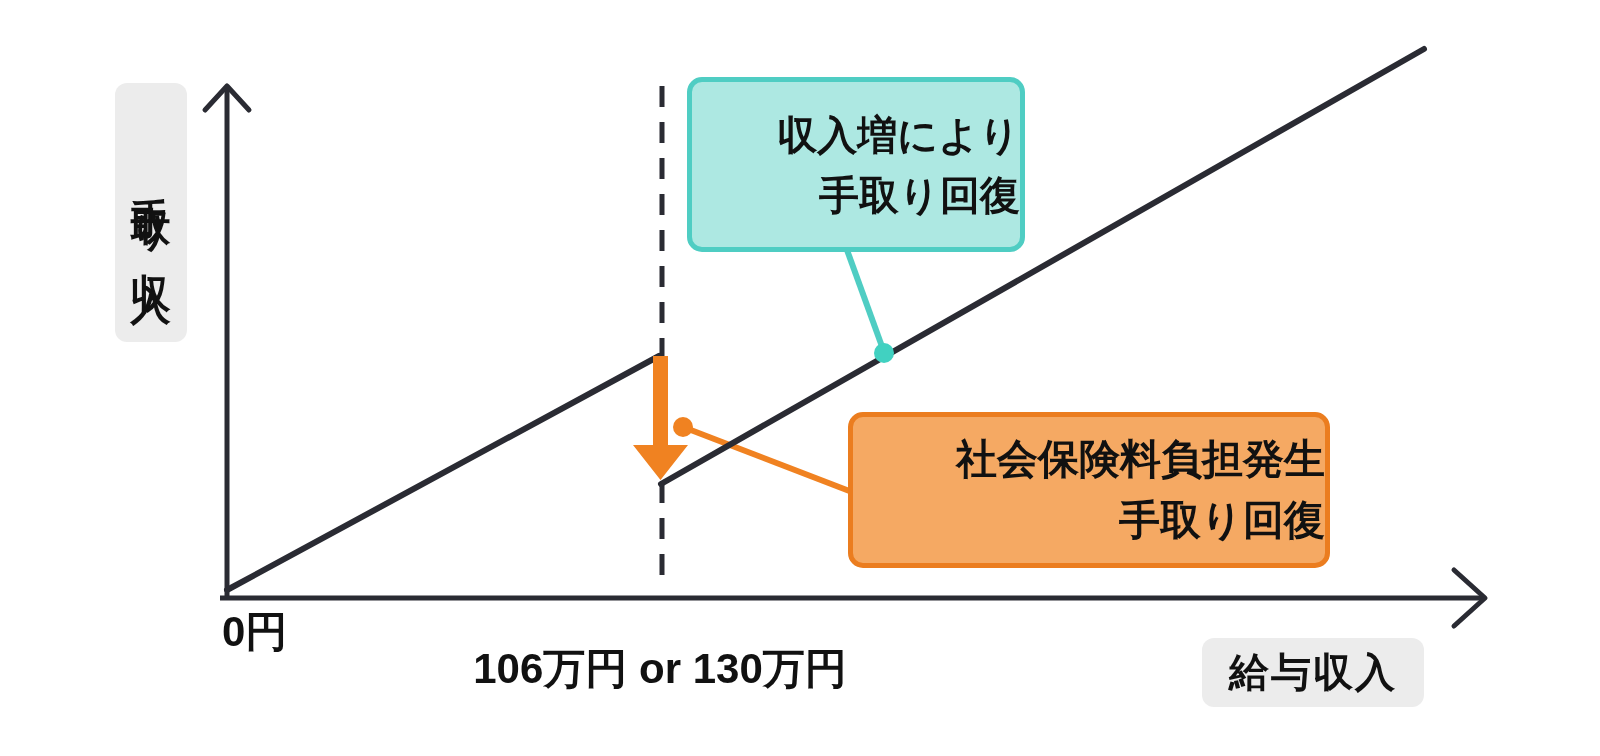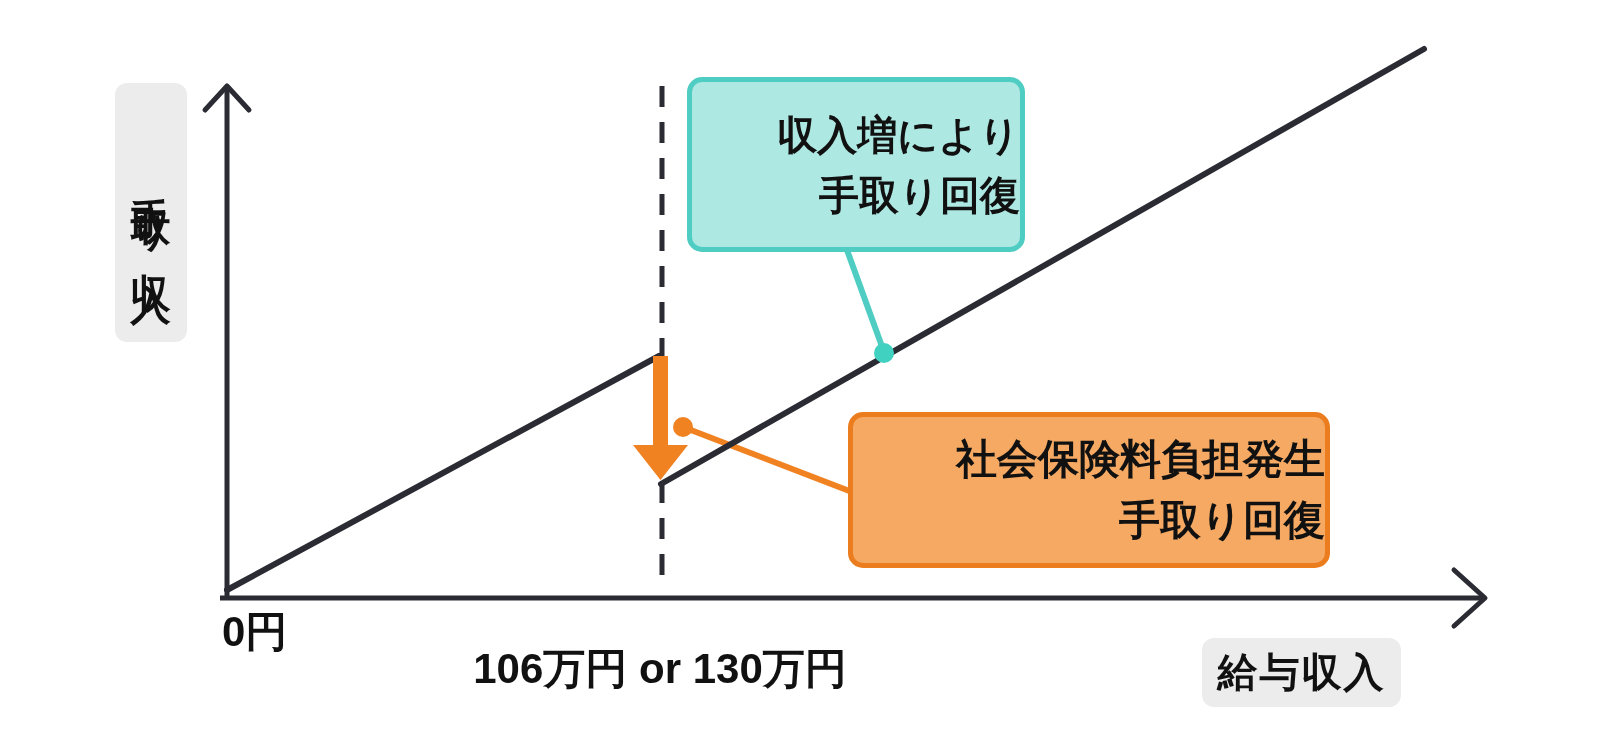--- a/index.html
+++ b/index.html
@@ -20,21 +20,21 @@
     display:flex;align-items:center;justify-content:center;
   }
   .y-axis-label{
     left:115px;top:83px;width:72px;height:259px;
     font-size:40px;
     writing-mode:vertical-rl;text-orientation:upright;
     letter-spacing:10px;
     line-height:1;
   }
   .x-axis-label{
-    left:1202px;top:638px;width:199px;height:69px;
+    left:1202px;top:638px;width:222px;height:69px;
     font-size:40px;letter-spacing:2px;
   }
   .tick{font-size:42px;line-height:1;top:611px;white-space:nowrap;}
   .tick-zero{left:222px;}
   .tick-threshold{left:660px;transform:translateX(-50%);margin-top:37px;}
   .callout{
     position:absolute;
     border-radius:15px;
     display:flex;flex-direction:column;align-items:flex-end;justify-content:center;
     text-align:center;line-height:1;

